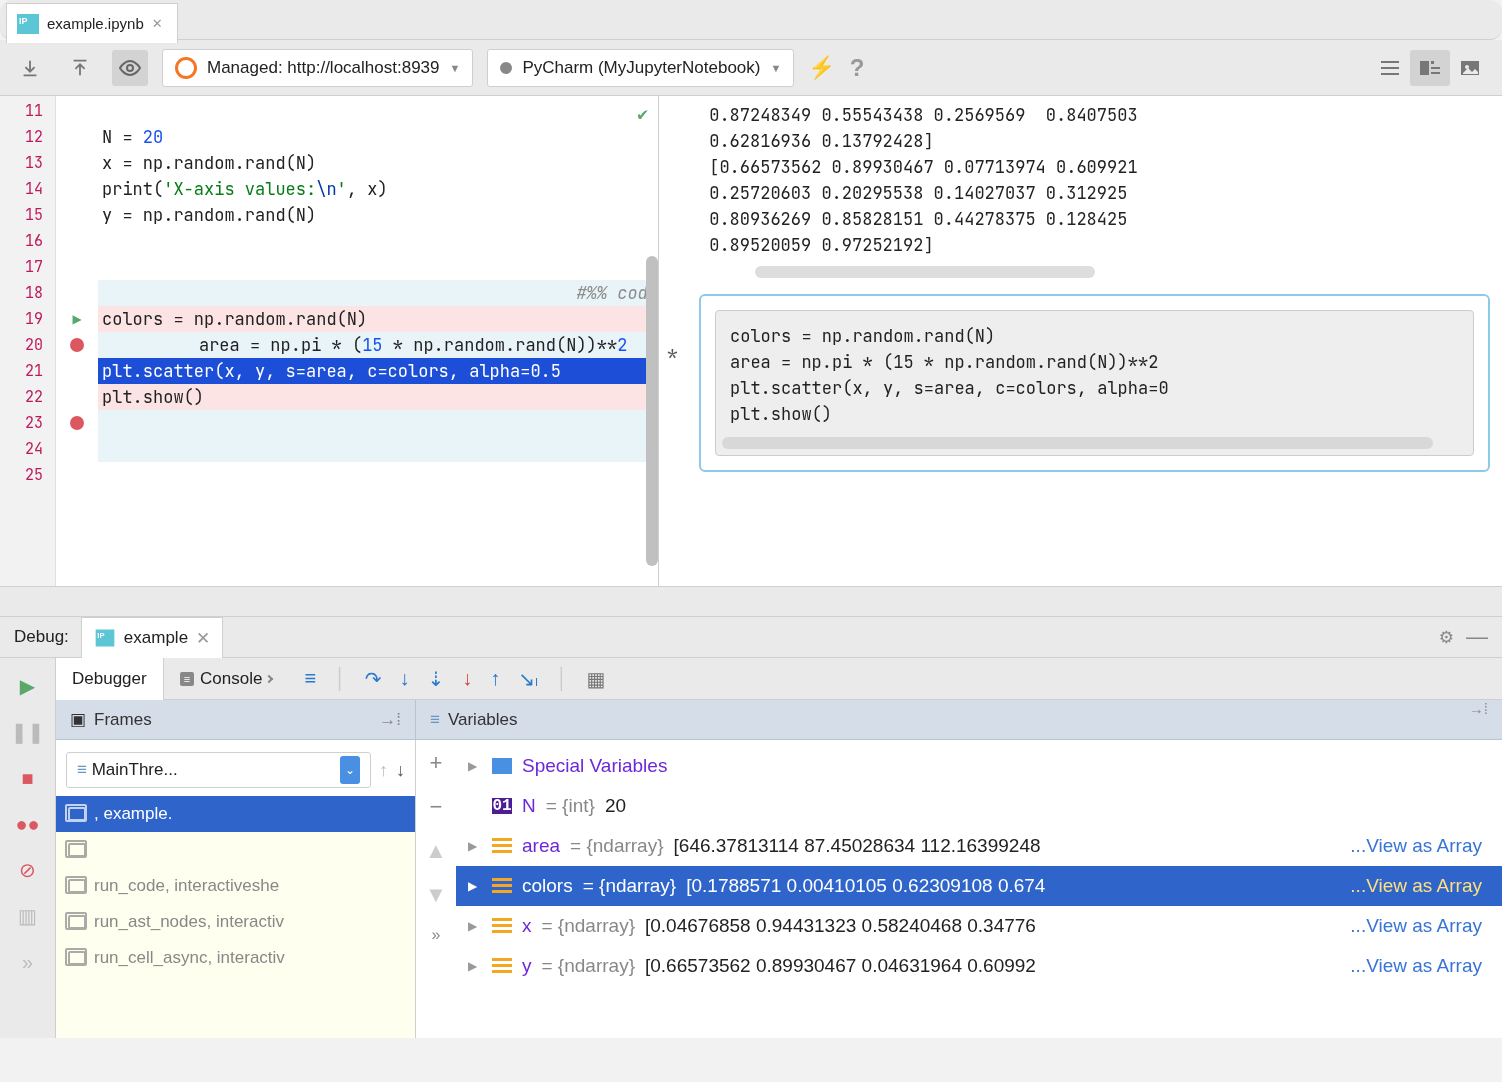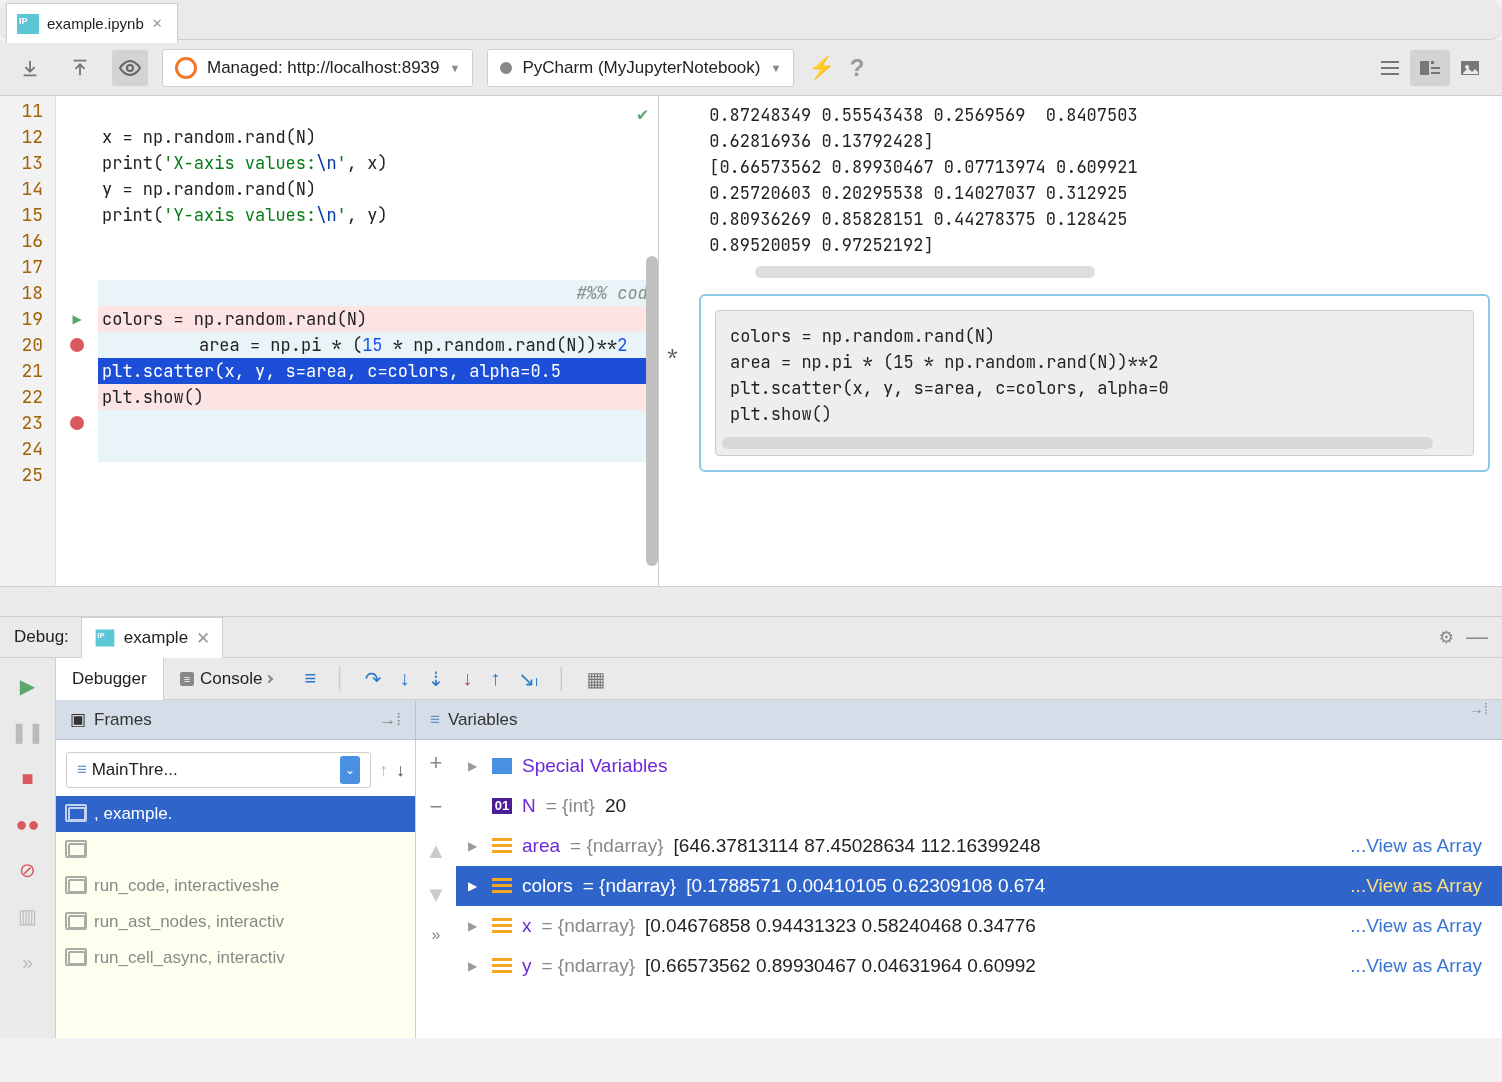--- a/index.html
+++ b/index.html
@@ -23,21 +23,21 @@
 .dropdown-arrow { color:#888; font-size:11px; }
 .bolt { color:#f9a825; font-size:22px; }
 .qmark { color:#999; font-size:24px; font-weight:600; }
 .spacer { flex:1; }
 .viewmode { display:flex; gap:0; }
 .viewmode .tb-btn { width:40px; }
 
 
 .editor-row { display:flex; height:490px; background:#fff; }
 .gutter { width:56px; background:#f2f2f2; border-right:1px solid #e0e0e0; text-align:right; padding-top:2px; }
-.gutter div { height:26px; line-height:26px; padding-right:12px; color:#a16207; font-size:18px; }
+.gutter div { height:26px; line-height:26px; padding-right:12px; color:#be185d; font-size:15px; }
 .marks { width:42px; background:#fff; padding-top:2px; }
 .marks div { height:26px; display:flex; align-items:center; justify-content:center; }
 .bp { width:14px; height:14px; border-radius:50%; background:#db5860; }
 .run-arrow { color:#59a869; font-size:12px; }
 .code { flex:0 0 560px; padding-top:2px; font-size:17px; position:relative; }
 .code-line { height:26px; line-height:26px; white-space:pre; padding-left:4px; }
 .hl-cell { background:#e8f4f8;text-align:right; }
 .hl-bp { background:#fde4e4; }
 .hl-sel { background:#1d4ed8; color:#fff; }
 .num { color:#1750eb; }
@@ -101,21 +101,21 @@
 
 .vars-panel { flex:1; background:#fff; display:flex; }
 .vars-gutter { width:40px; display:flex; flex-direction:column; align-items:center; padding-top:10px; gap:18px; color:#888; font-size:22px; }
 .vars-list { flex:1; padding-top:6px; }
 .var-row { height:40px; display:flex; align-items:center; padding:0 12px; gap:10px; font-size:19px; white-space:nowrap; overflow:hidden; }
 .var-row.sel { background:#2f65ca; color:#fff; }
 .var-row .tri { color:#999; font-size:12px; width:14px; }
 .var-row.sel .tri { color:#fff; }
 .var-icon { width:20px; height:16px; }
 .vi-arr { background:repeating-linear-gradient(180deg,#f5a623 0 3px,transparent 3px 6px); }
-.vi-int { background:#4c1d95; color:#fff; font-size:13px; text-align:center; line-height:16px; font-weight:600; }
+.vi-int { background:#4c1d95; color:#fff; font-size:16px; text-align:center; line-height:16px; font-weight:600;font-family:Liberation Mono, monospace; }
 .var-name { color:#6d28d9; }
 .var-row.sel .var-name, .var-row.sel .var-type, .var-row.sel .var-val { color:#fff; }
 .var-type { color:#888; }
 .var-val { color:#222; }
 .view-link { color:#3874d6; margin-left:auto; padding-right:8px; }
 .var-row.sel .view-link { color:#ffdf7e; }
 .chev-more { margin-left:auto; color:#888; padding:0 14px; }
 </style>
 </head>
 <body>
@@ -218,24 +218,24 @@
       <div></div>
       <div></div>
       <div>
         <span class="bp"></span>
       </div>
       <div></div>
       <div></div>
     </div>
   <div class="code mono" id="code">
     <div class="code-line "></div>
+      <div class="code-line "><span>N = </span><span class="num">20</span></div>
       <div class="code-line ">x = np.random.rand(N)</div>
       <div class="code-line "><span>print(</span><span class="str">'X-axis values:</span><span class="esc">\n</span><span class="str">'</span><span>, x)</span></div>
       <div class="code-line ">y = np.random.rand(N)</div>
-      <div class="code-line "><span>print(</span><span class="str">'Y-axis values:</span><span class="esc">\n</span><span class="str">'</span><span>, y)</span></div>
       <div class="code-line "></div>
       <div class="code-line "></div>
       <div class="code-line hl-cell"><span class="cmt">#%% code</span></div>
       <div class="code-line hl-bp">colors = np.random.rand(N)</div>
       <div class="code-line hl-cell"><span>area = np.pi * (</span><span class="num">15</span><span> * np.random.rand(N))**</span><span class="num">2</span><span>  </span><span class="cmt">#</span></div>
       <div class="code-line hl-sel">plt.scatter(x, y, s=area, c=colors, alpha=0.5</div>
       <div class="code-line hl-bp">plt.show()</div>
       <div class="code-line hl-cell"></div>
       <div class="code-line hl-cell"></div>
       <span class="check">✔</span>

